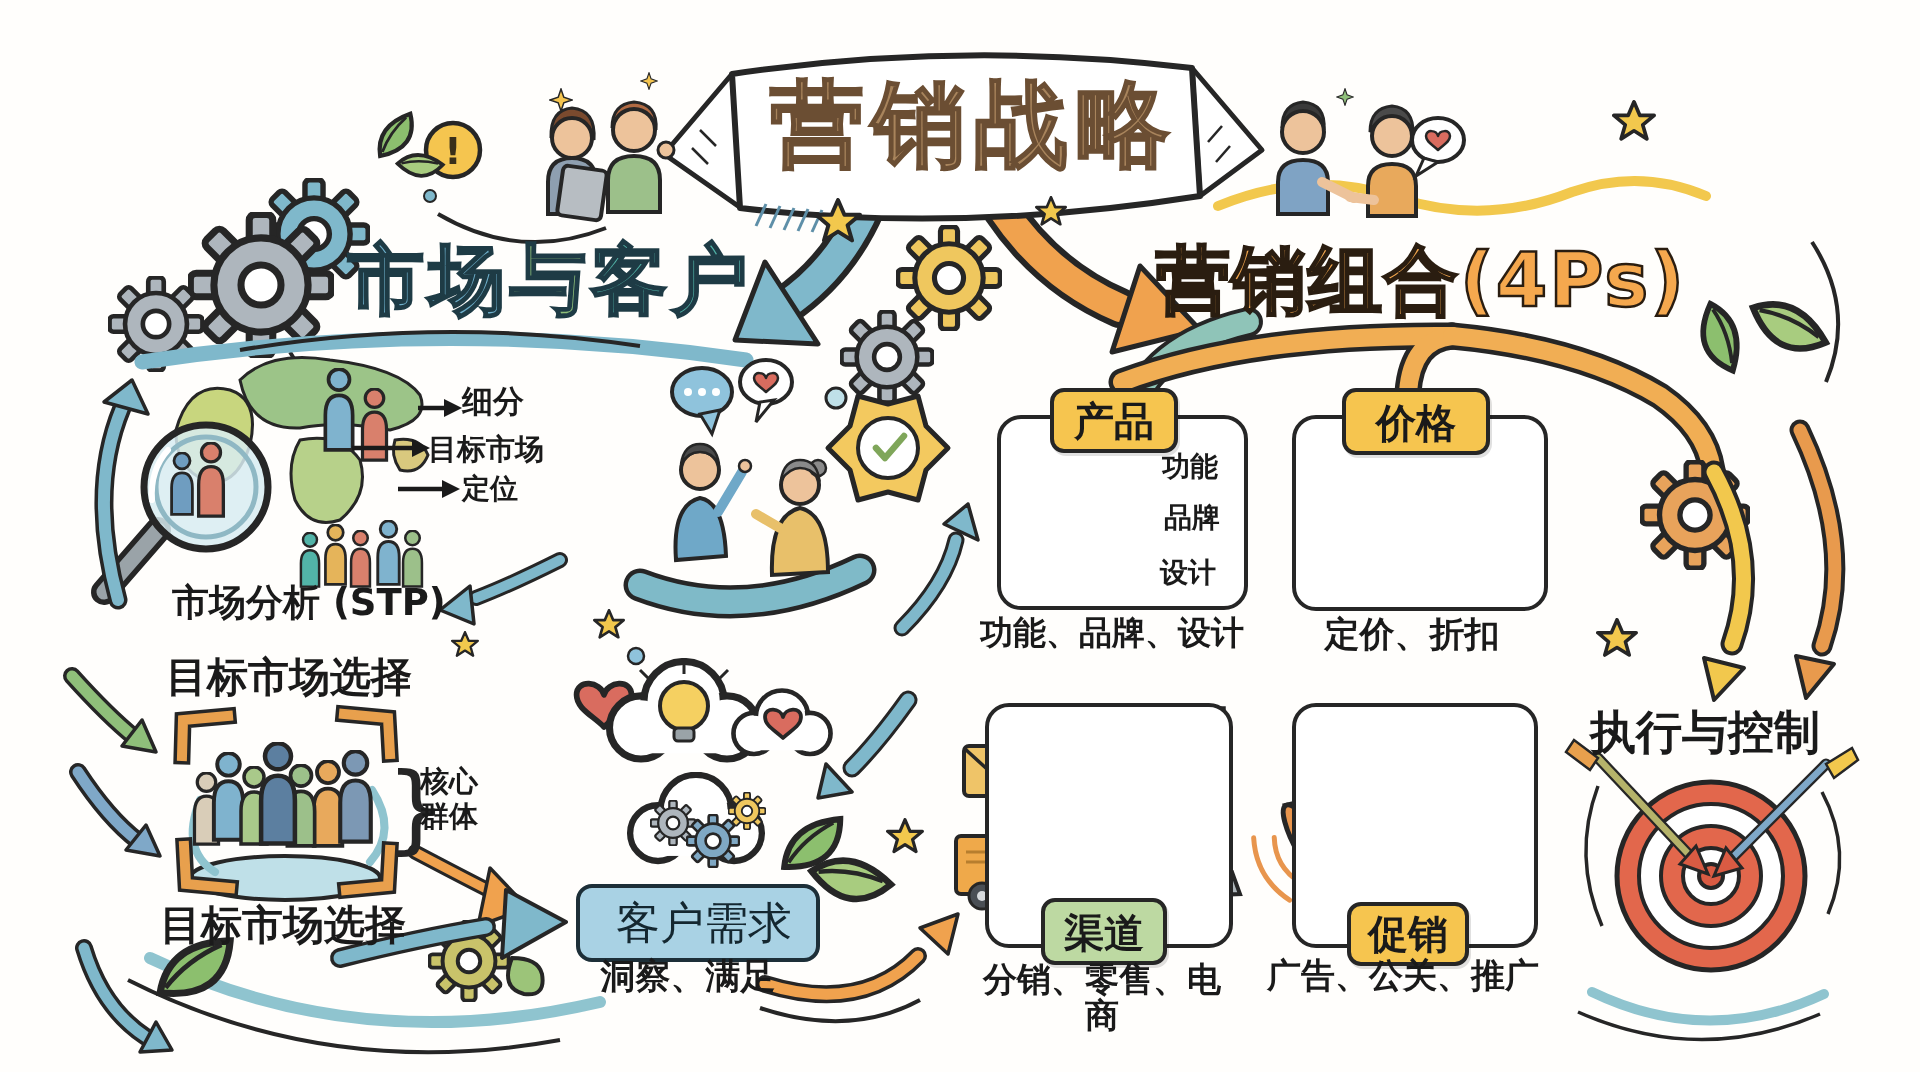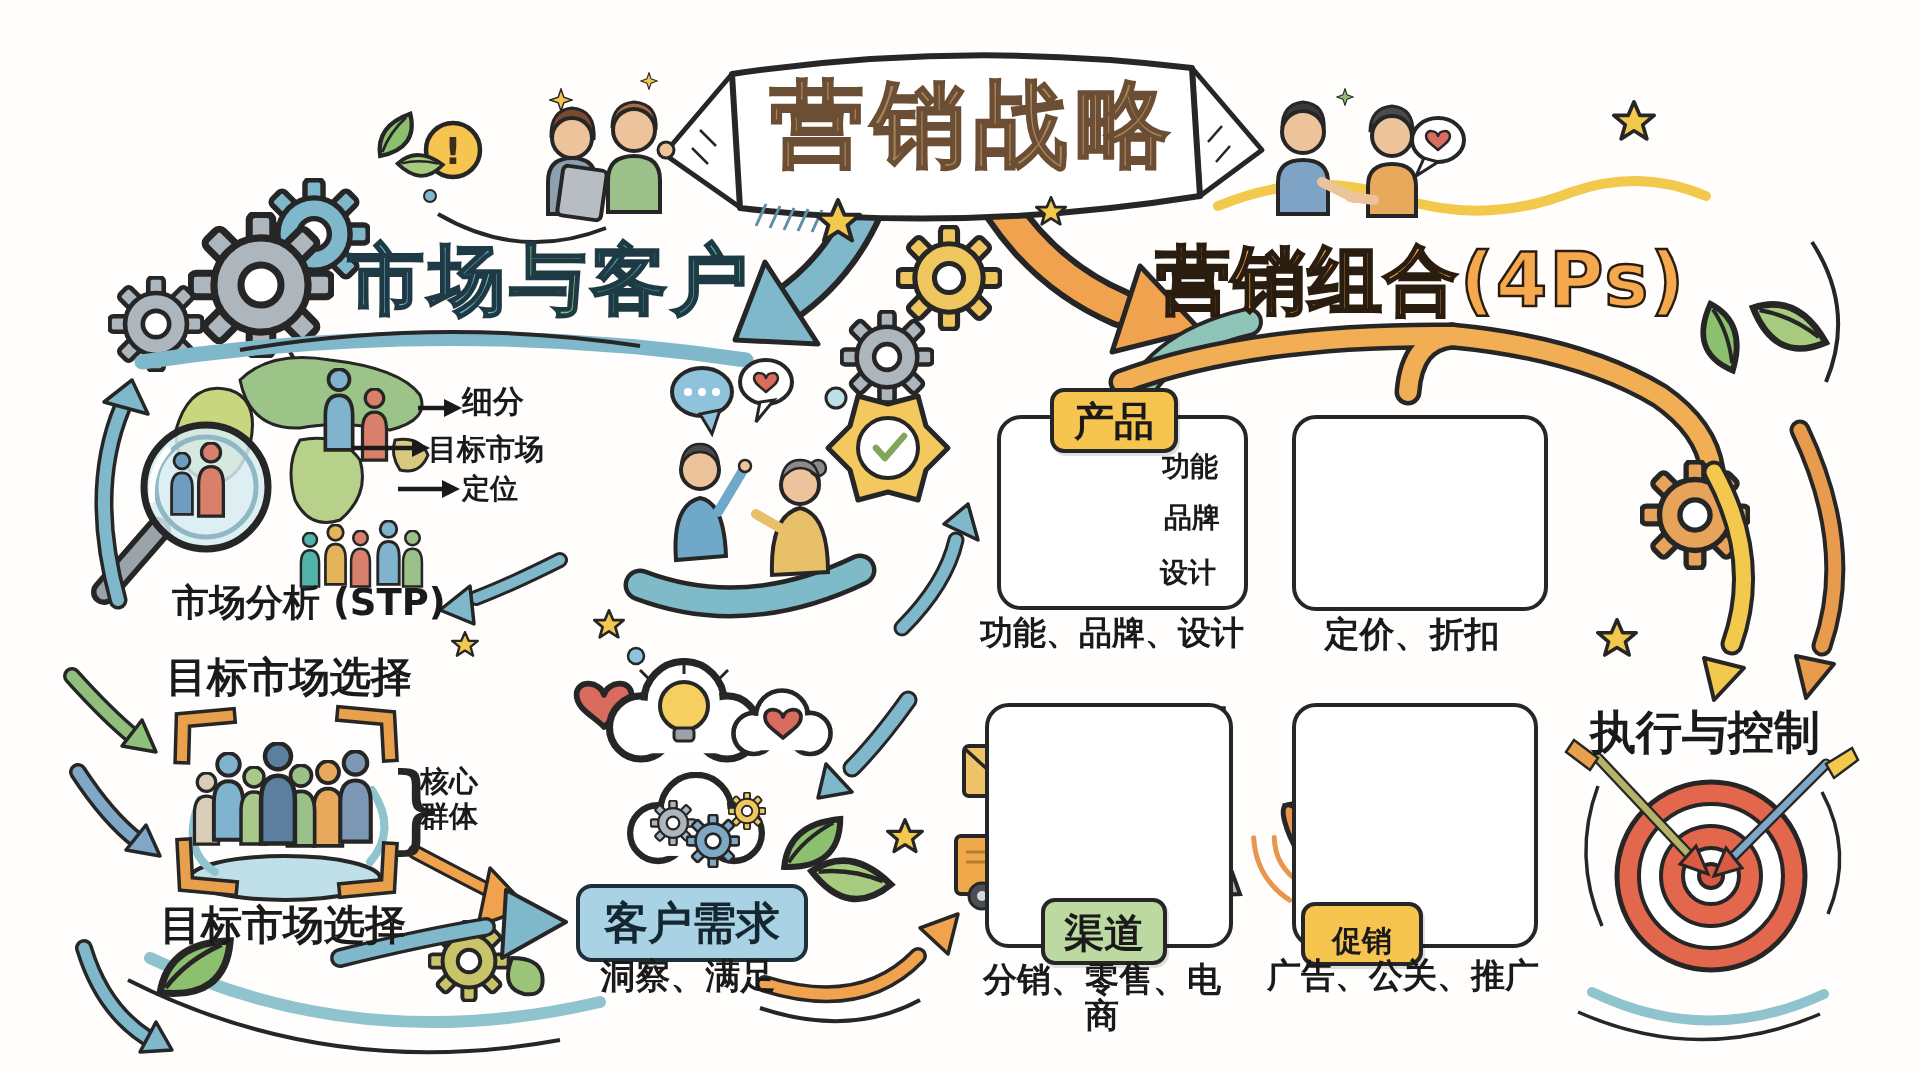--- a/index.html
+++ b/index.html
@@ -9,21 +9,21 @@
   .lbl{position:absolute;font-weight:800;color:#1a1a1a;white-space:nowrap;line-height:1.05;}
   .ctr{text-align:center;white-space:normal;}
   .card{position:absolute;background:#ffffff;border:4px solid #262626;border-radius:24px;}
   .pill{position:absolute;display:flex;align-items:flex-end;justify-content:center;
         background:#F6C54F;border:4px solid #262626;border-radius:14px;
         font-weight:800;color:#1a1a1a;box-shadow:2px 3px 0 rgba(0,0,0,.12);}
   .pill.green{background:#BDD9A2;}
   .needsbox{position:absolute;left:576px;top:884px;width:224px;height:70px;
         background:#A9D2E4;border:4px solid #1d2f38;border-radius:16px;
         display:flex;align-items:center;justify-content:center;
-        font-weight:700;font-size:44px;color:#142730;}
+        font-weight:400;font-size:44px;color:#142730;padding-left:12px;}
   .title{position:absolute;font-weight:800;letter-spacing:5px;
          -webkit-text-stroke:2.5px #1e3b45;}
   .title-r{position:absolute;font-weight:700;letter-spacing:2px;color:#F5A84E;
          -webkit-text-stroke:2.5px #2a1d10;}
   .banner-t{position:absolute;font-weight:800;letter-spacing:8px;color:#A8845C;
          -webkit-text-stroke:2px #6b4e33;}
   .brace{position:absolute;font-weight:400;color:#262626;}
 </style>
 </head>
 <body>
@@ -497,24 +497,27 @@
 <div class="card" style="left:985px;top:703px;width:240px;height:237px;"></div>
 <div class="card" style="left:1292px;top:703px;width:238px;height:237px;"></div>
 
 <svg class="art" viewBox="0 0 1920 1072">
   <use href="#cardicons"></use>
 </svg>
 
 <div class="pill" style="left:1050px;top:388px;width:120px;height:57px;font-size:40px;">
       <span>产品</span>
     </div>
+<div class="pill" style="left:1342px;top:388px;width:140px;height:59px;font-size:40px;">
+      <span>价格</span>
+    </div>
 <div class="pill green" style="left:1041px;top:898px;width:118px;height:59px;font-size:40px;">
       <span>渠道</span>
     </div>
-<div class="pill" style="left:1301px;top:902px;width:114px;height:56px;font-size:30px;">
+<div class="pill" style="left:1347px;top:902px;width:114px;height:56px;font-size:40px;">
       <span>促销</span>
     </div>
 
 <div class="needsbox">
   <span>客户需求</span>
 </div>
 
 <div class="banner-t" style="left:770px;top:62px;font-size:94px;"><span>营销战略</span></div>
 
 <div class="title" style="left:348px;top:230px;font-size:76px;">

